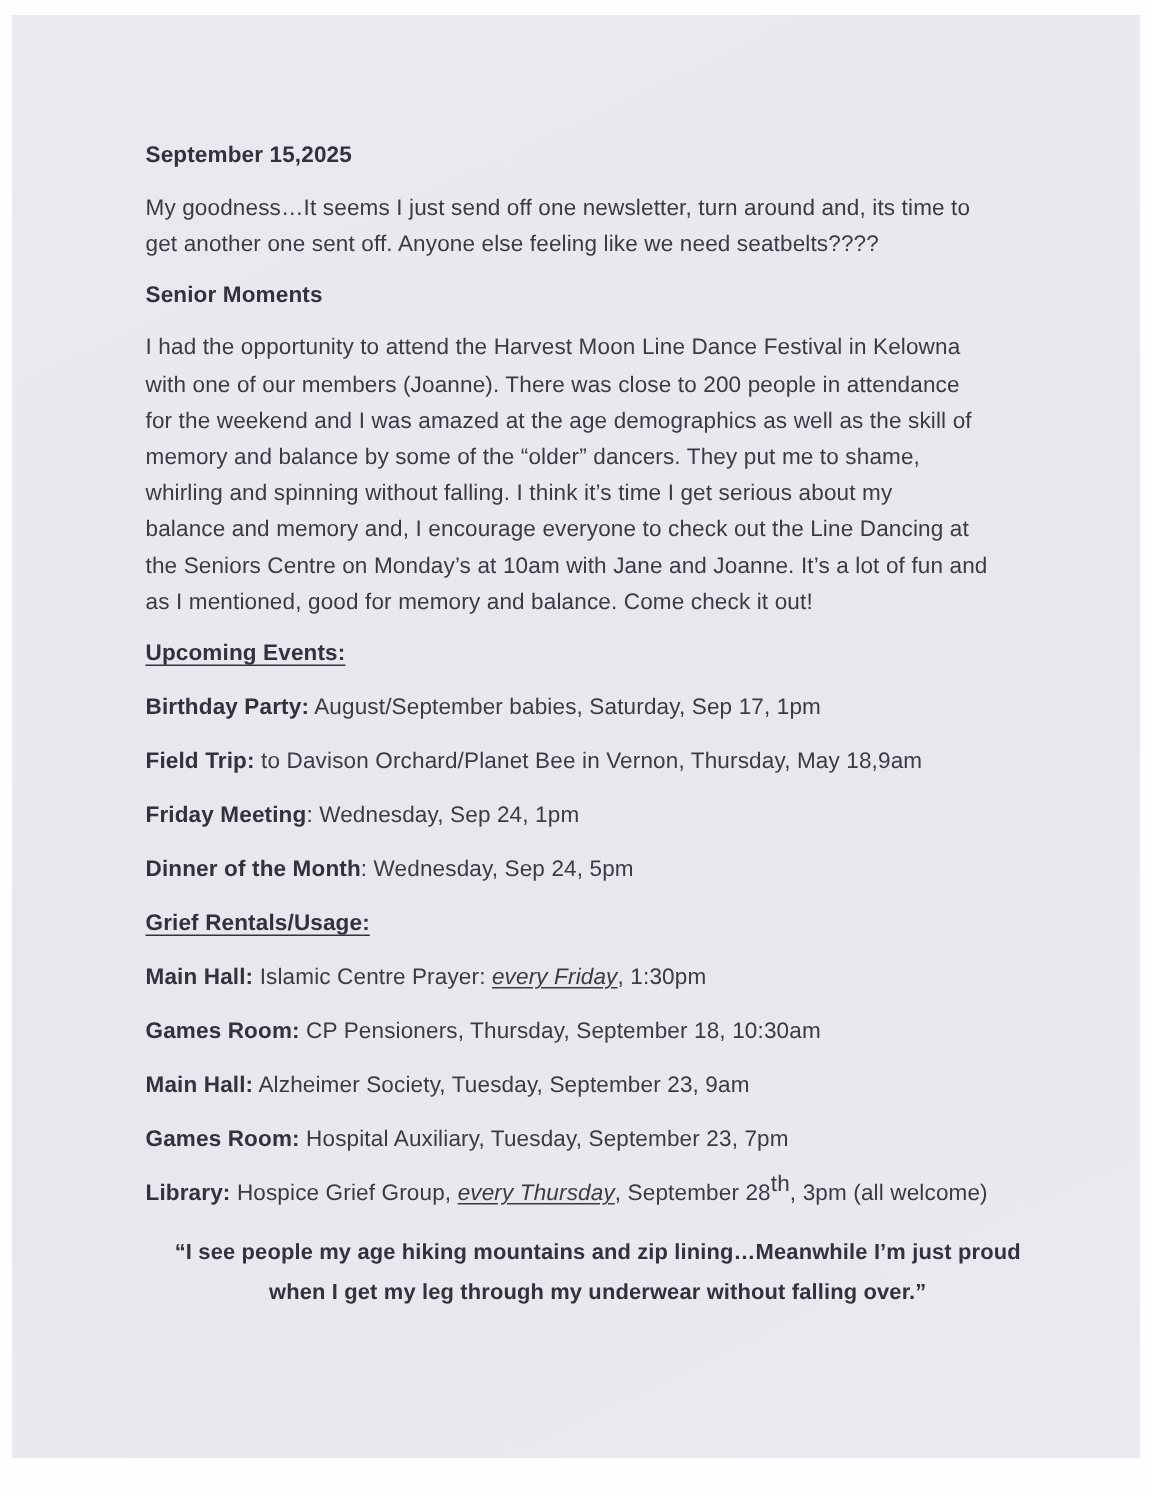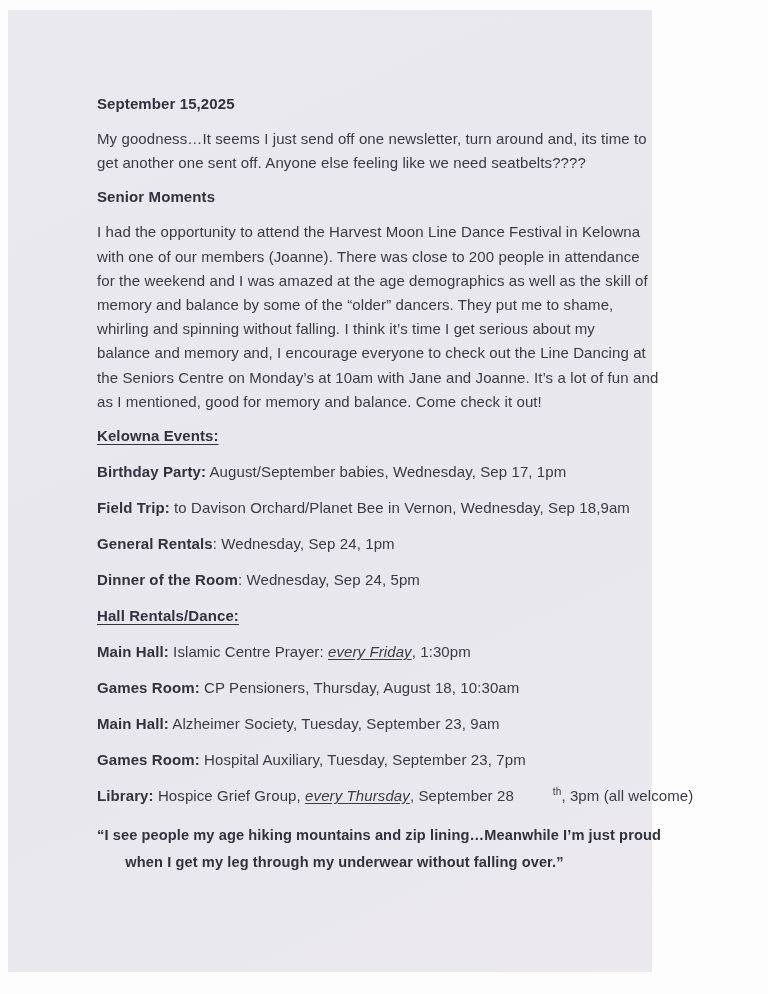--- a/index.html
+++ b/index.html
@@ -6,21 +6,21 @@
   body {
     width: 768px; height: 994px;
     background: #fdfdfd;
     overflow: hidden;
     position: relative;
     font-family: "Liberation Sans", sans-serif;
   }
   .paper {
     position: absolute;
     left: 8px; top: 10px;
-    width: 644px; height: 962px;
+    width: 752px; height: 962px;
     background: linear-gradient(155deg, #eae9f0 0%, #e8e7ee 55%, #ebe9ef 100%);
   }
   .content {
     position: absolute;
     left: 89px; top: 84px; right: 60px;
     color: #3a3a43;
     font-size: 15px;
     letter-spacing: 0.1px;
   }
   .block { white-space: nowrap; }
@@ -50,37 +50,37 @@
     font-weight: bold;
     color: #32323c;
     text-align: center;
     line-height: 27px;
     margin-top: 12px;
     font-size: 14.6px;
   }
   .b { font-weight: bold; color: #32323c; }
   .i { font-style: italic; }
   .u { text-decoration: underline; text-underline-offset: 2px; }
-  sup { font-size: 10px; line-height: 0; margin-left: 39px; }
+  sup { font-size: 15px; line-height: 0; }
 </style>
 </head>
 <body style="background: rgb(253, 253, 253);">
 
 <div class="paper">
   <div class="content" id="doc-content" style="color: rgb(58, 58, 67);">
       <div class="block date">September 15,2025</div>
       <div class="block paragraph"><span>My goodness…It seems I just send off one newsletter, turn around and, its time to</span><br><span>get another one sent off. Anyone else feeling like we need seatbelts????</span></div>
       <div class="block title">Senior Moments</div>
       <div class="block paragraph"><span>I had the opportunity to attend the Harvest Moon Line Dance Festival in Kelowna</span><br><span>with one of our members (Joanne). There was close to 200 people in attendance</span><br><span>for the weekend and I was amazed at the age demographics as well as the skill of</span><br><span>memory and balance by some of the “older” dancers. They put me to shame,</span><br><span>whirling and spinning without falling. I think it’s time I get serious about my</span><br><span>balance and memory and, I encourage everyone to check out the Line Dancing at</span><br><span>the Seniors Centre on Monday’s at 10am with Jane and Joanne. It’s a lot of fun and</span><br><span>as I mentioned, good for memory and balance. Come check it out!</span></div>
-      <div class="block heading">Kelowna Events:</div>
-      <div class="block event"><span class="b">Birthday Party:</span><span> August/September babies, Wednesday, Sep 17, 1pm</span></div>
-      <div class="block event"><span class="b">Field Trip:</span><span> to Davison Orchard/Planet Bee in Vernon, Wednesday, Sep 18,9am</span></div>
-      <div class="block event"><span class="b">General Rentals</span><span>: Wednesday, Sep 24, 1pm</span></div>
-      <div class="block event"><span class="b">Dinner of the Room</span><span>: Wednesday, Sep 24, 5pm</span></div>
-      <div class="block heading">Hall Rentals/Dance:</div>
+      <div class="block heading">Upcoming Events:</div>
+      <div class="block event"><span class="b">Birthday Party:</span><span> August/September babies, Saturday, Sep 17, 1pm</span></div>
+      <div class="block event"><span class="b">Field Trip:</span><span> to Davison Orchard/Planet Bee in Vernon, Thursday, May 18,9am</span></div>
+      <div class="block event"><span class="b">Friday Meeting</span><span>: Wednesday, Sep 24, 1pm</span></div>
+      <div class="block event"><span class="b">Dinner of the Month</span><span>: Wednesday, Sep 24, 5pm</span></div>
+      <div class="block heading">Grief Rentals/Usage:</div>
       <div class="block event"><span class="b">Main Hall:</span><span> Islamic Centre Prayer: </span><span class="i u">every Friday</span><span>, 1:30pm</span></div>
-      <div class="block event"><span class="b">Games Room:</span><span> CP Pensioners, Thursday, August 18, 10:30am</span></div>
+      <div class="block event"><span class="b">Games Room:</span><span> CP Pensioners, Thursday, September 18, 10:30am</span></div>
       <div class="block event"><span class="b">Main Hall:</span><span> Alzheimer Society, Tuesday, September 23, 9am</span></div>
       <div class="block event"><span class="b">Games Room:</span><span> Hospital Auxiliary, Tuesday, September 23, 7pm</span></div>
       <div class="block event"><span class="b">Library:</span><span> Hospice Grief Group, </span><span class="i u">every Thursday</span><span>, September 28</span><sup>th</sup><span>, 3pm (all welcome)</span></div>
       <div class="block quote"><span>“I see people my age hiking mountains and zip lining…Meanwhile I’m just proud</span><br><span>when I get my leg through my underwear without falling over.”</span></div>
     </div>
 </div>
 
 </body></html>

